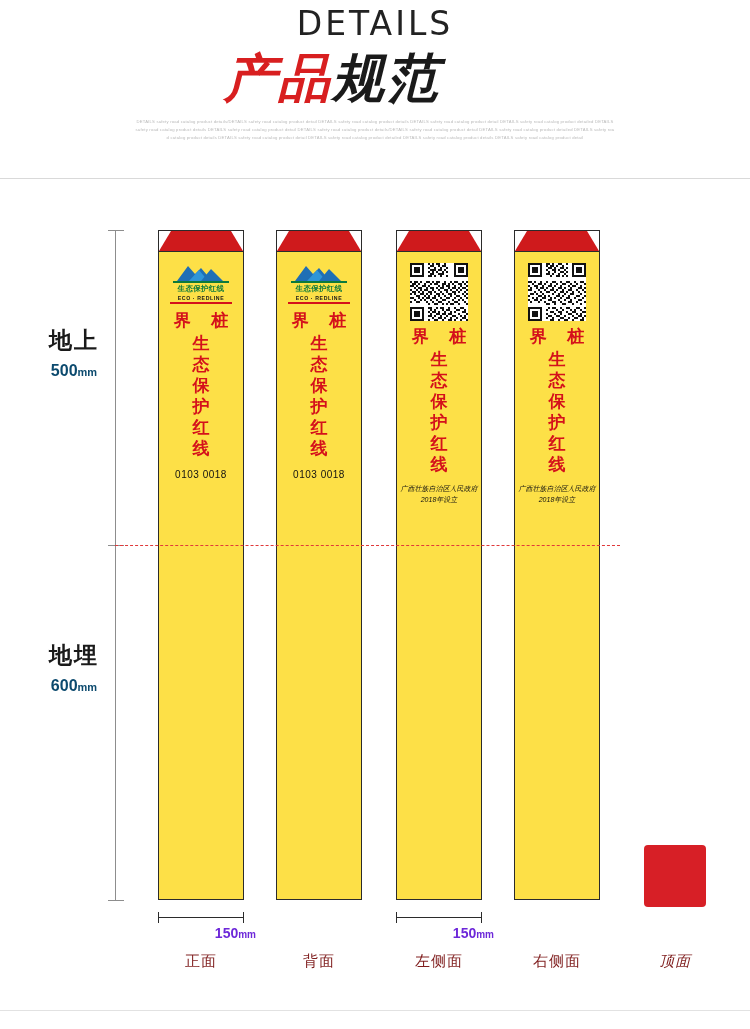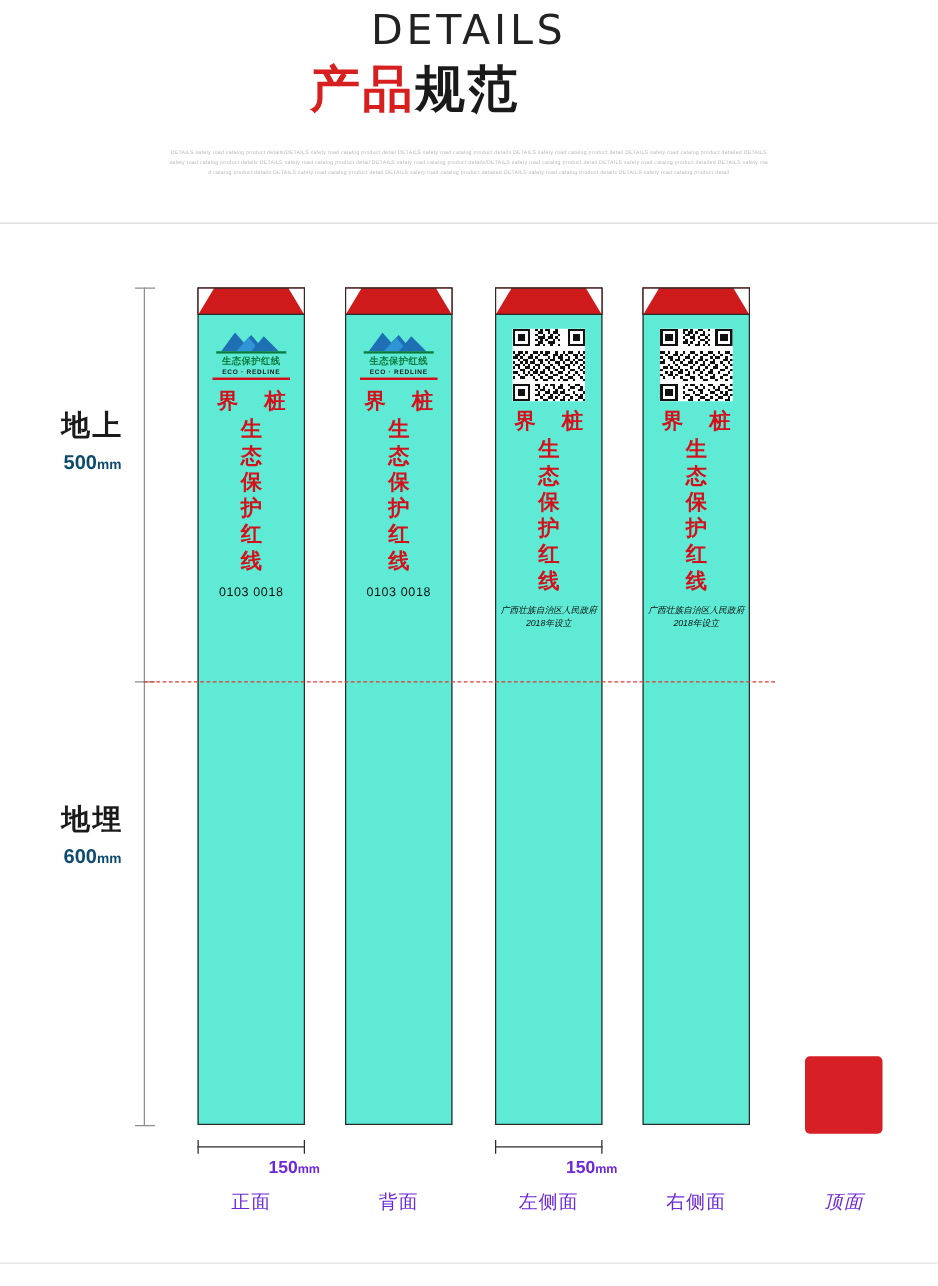--- a/index.html
+++ b/index.html
@@ -15,21 +15,21 @@
   .header{
     position:absolute;left:0;top:0;width:750px;height:180px;
   }
   .title-en{
     position:absolute;left:0;top:4px;width:750px;text-align:center;
     font-size:33px;letter-spacing:3px;color:#222;
     font-family:"DejaVu Sans",sans-serif;
   }
   .title-cn{
     position:absolute;left:0;top:44px;width:664px;text-align:center;
-    font-size:40px;font-weight:bold;letter-spacing:2px;
+    font-size:52px;font-weight:bold;letter-spacing:2px;font-style:italic;
   }
   .title-cn .red{color:#d81f20;}
   .title-cn .blk{color:#1a1a1a;}
   .blurb{
     position:absolute;left:135px;top:118px;width:480px;
     text-align:center;
     font-size:4.2px;line-height:8px;color:#b9b9b9;
     letter-spacing:.2px;
     word-break:break-all;
   }
@@ -52,21 +52,21 @@
   }
   .lbl-big{font-size:23px;font-weight:bold;letter-spacing:2px;color:#1a1a1a;}
   .lbl-sm{font-size:16px;font-weight:bold;color:#0c4a6e;margin-top:6px;}
   .lbl-sm .u{font-size:11px;font-weight:bold;}
 
   
   .post{
     position:absolute;top:230px;width:86px;height:670px;
     border:1px solid #2b2b2b;
     box-sizing:border-box;
-    background:#5eead4;
+    background:#fde047;
   }
   .post .cap{
     position:absolute;left:-1px;top:-1px;width:86px;height:22px;
     background:#cf1a1c;
     border:1px solid #2b2b2b;
     box-sizing:border-box;
   }
   .post .cap:after{
     content:"";position:absolute;left:0;top:0;width:0;height:0;
     border-left:12px solid #ffffff;border-bottom:20px solid transparent;
@@ -129,21 +129,21 @@
     position:absolute;top:-5px;width:1px;height:11px;background:#2b2b2b;
   }
   .dim .endl{left:0;}
   .dim .endr{right:0;}
   .dim-label{
     position:absolute;text-align:right;font-size:14px;font-weight:bold;color:#6d28d9;
   }
   .dim-label .u{font-size:10px;font-weight:bold;}
 
   .caption{
-    position:absolute;font-size:15px;color:#6d28d9;text-align:center;width:110px;
+    position:absolute;font-size:15px;color:#7f1d1d;text-align:center;width:110px;
     letter-spacing:1px;
   }
 
   
   .topface{
     position:absolute;left:644px;top:845px;width:62px;height:62px;
     background:#d71f26;border-radius:4px;
   }
 
   .footer-rule{

